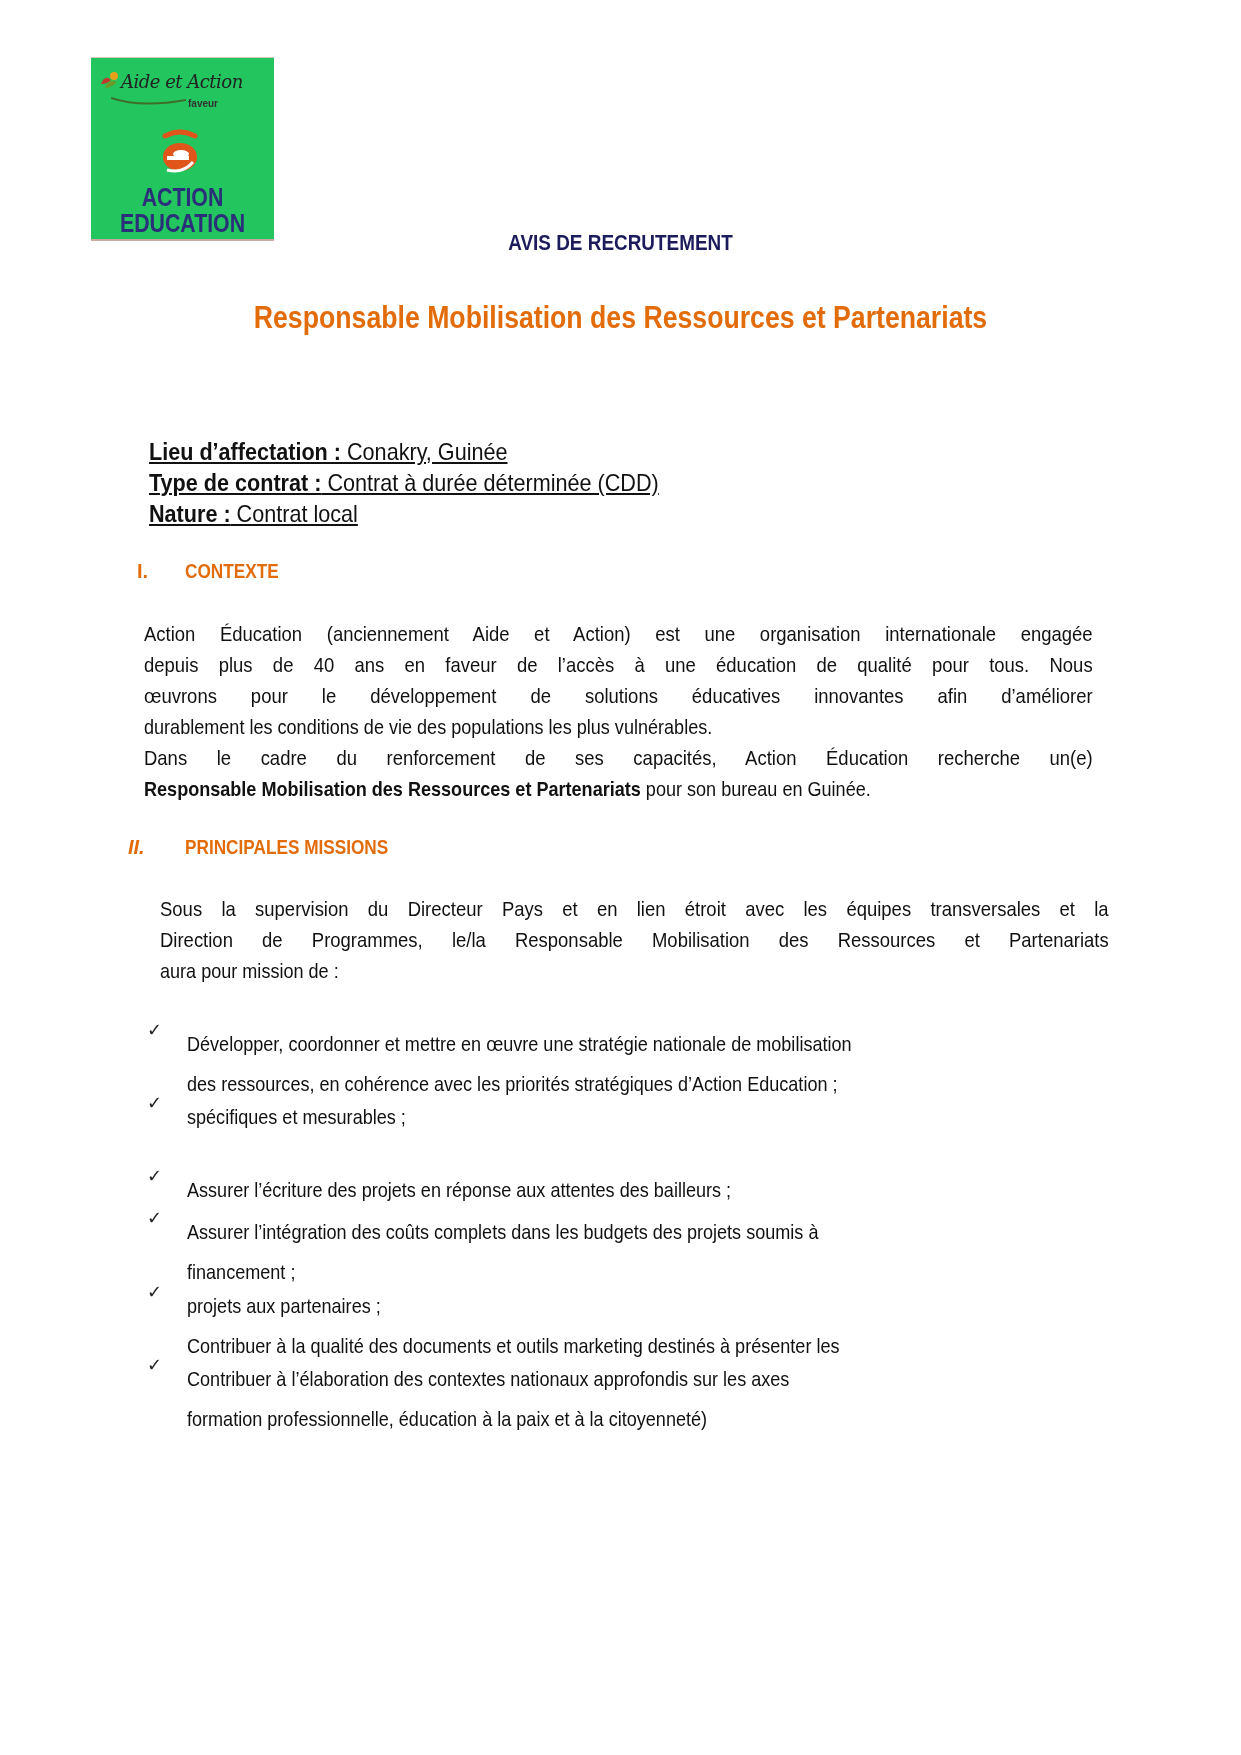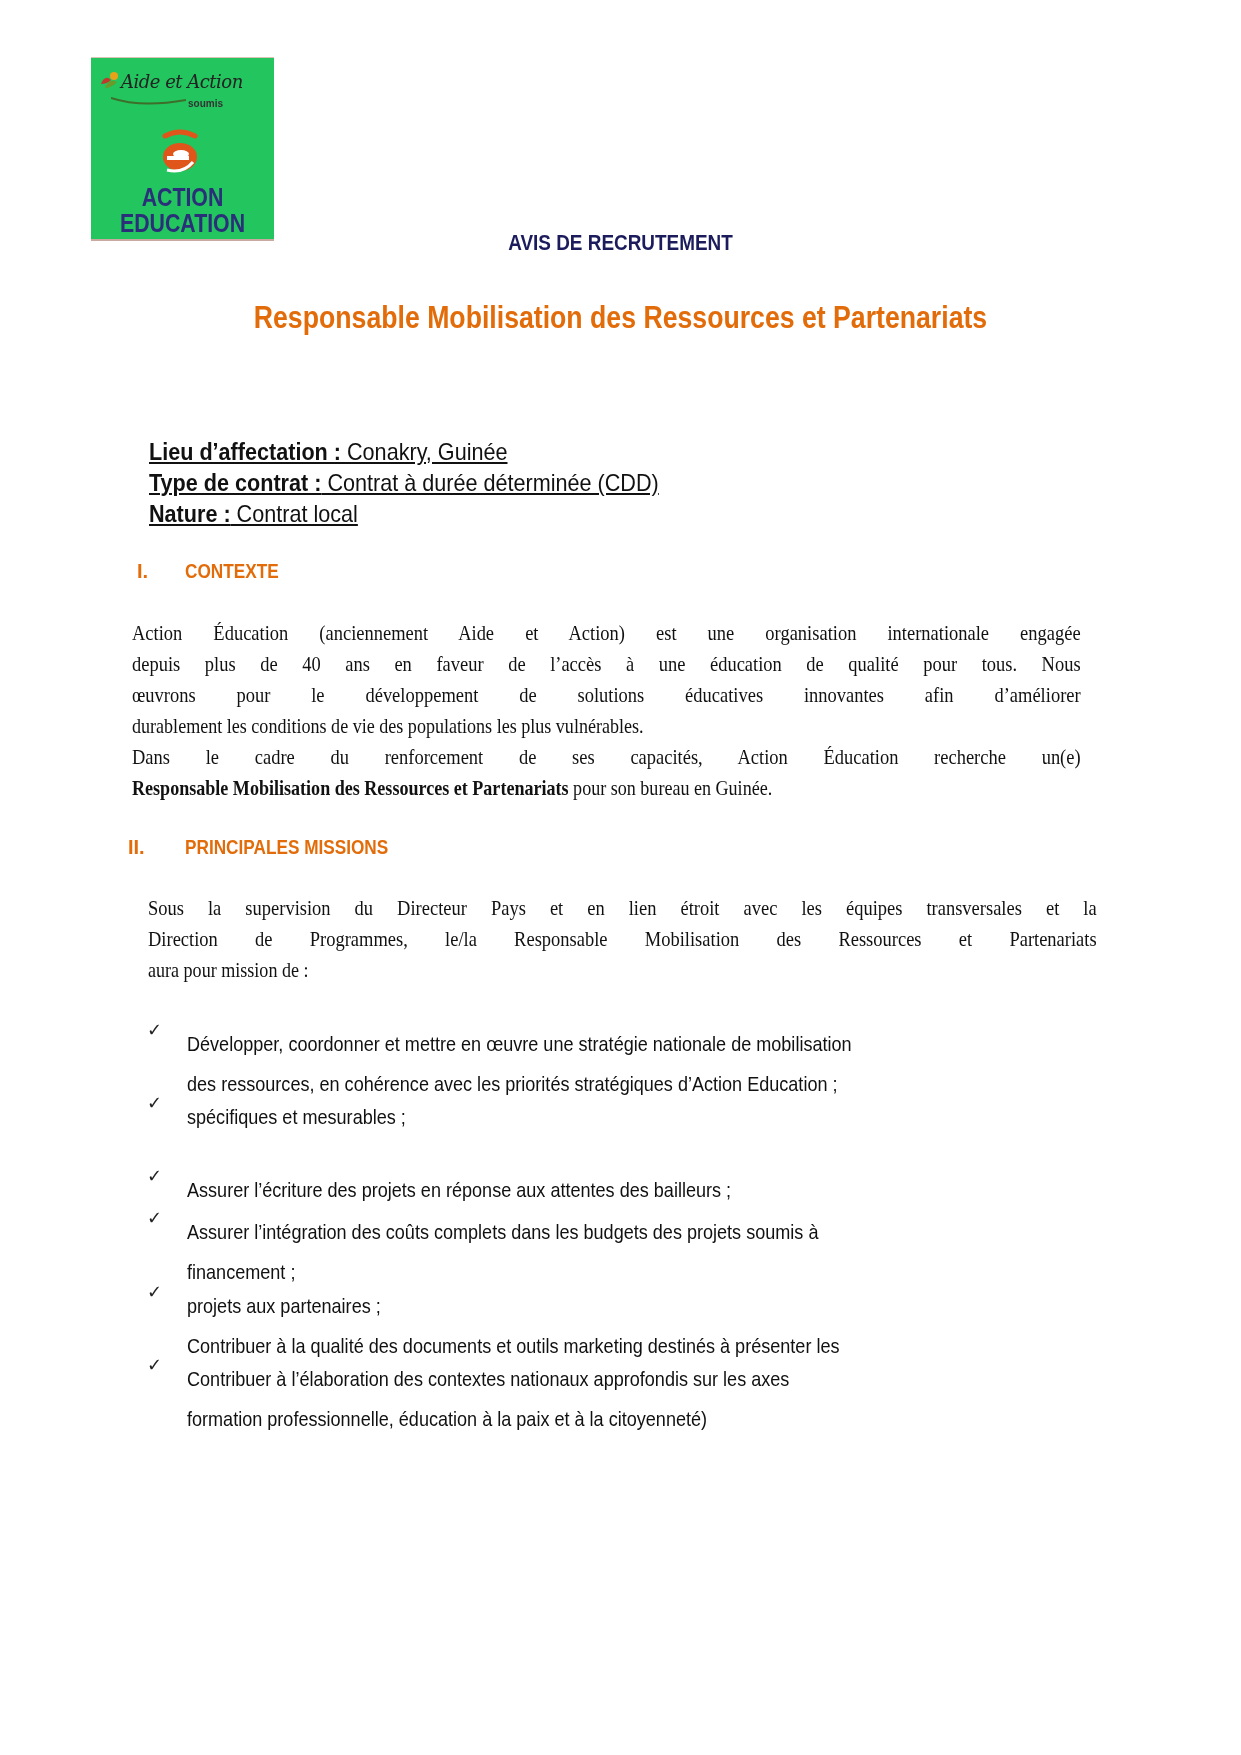--- a/index.html
+++ b/index.html
@@ -27,22 +27,22 @@
   .title { left: 0; width: 1241px; top: 300px; text-align: center; font-size: 31px; font-weight: bold;
            color: #e36c0a; transform: scaleX(0.86); }
 
   .info { left: 149px; top: 436px; font-size: 24px; line-height: 31px; text-decoration: underline; }
   .info .row { white-space: nowrap; transform: scaleX(0.9); transform-origin: left; }
   .info b { font-weight: bold; }
 
   .sec-num { font-size: 20px; font-weight: bold; color: #e36c0a; }
   .sec-title { font-size: 20px; font-weight: bold; color: #e36c0a; transform: scaleX(0.86); transform-origin: left; white-space: nowrap; }
 
-  .para { left: 132px; width: 949px; font-size: 21px; line-height: 31px; text-align: justify;
-          text-align-last: left; font-family: Liberation Serif, serif; }
+  .para { left: 144px; width: 949px; font-size: 21px; line-height: 31px; text-align: justify;
+          text-align-last: left; }
   .para .ln { display: block; text-align: justify; text-align-last: justify; white-space: nowrap;
               transform-origin: left; }
   .para .ln.last { text-align-last: left; }
 
   .bullet { left: 187px; width: 911px; }
   .check { position: absolute; left: -40px; top: 0; font-size: 18px; color: #222; }
   .bullet .ln { display: block; white-space: nowrap; font-size: 21px; line-height: 31px; margin-top: 9px; }
   .sq { display: inline-block; transform: scaleX(0.86); transform-origin: left; }
 </style>
 </head>
@@ -51,21 +51,21 @@
 <div class="abs logo">
   <svg class="leaf" viewBox="0 0 22 24">
     <path d="M2 14 Q6 4 12 10 Q8 14 2 14Z" fill="#c0392b"></path>
     <path d="M6 18 Q10 8 18 12 Q12 18 6 18Z" fill="#6a9a2a"></path>
     <circle cx="15" cy="6" r="4" fill="#e8a21a"></circle>
   </svg>
   <span class="aea">Aide et Action</span>
   <svg class="swoosh" viewBox="0 0 75 12">
     <path d="M0 4 Q30 14 75 6" stroke="#3e6e2a" stroke-width="2" fill="none"></path>
   </svg>
-  <span class="devient">soumis</span>
+  <span class="devient">faveur</span>
   <svg class="emark" viewBox="0 0 54 54">
     <path d="M12 10 Q27 2 42 10" stroke="#e0561a" stroke-width="5" fill="none" stroke-linecap="round"></path>
     <ellipse cx="27" cy="31" rx="17" ry="14" fill="#e0561a"></ellipse>
     <ellipse cx="28" cy="28" rx="8" ry="4" fill="#fff"></ellipse>
     <rect x="14" y="30" width="22" height="4" fill="#fff"></rect>
     <path d="M40 36 Q30 48 14 44" stroke="#fff" stroke-width="3" fill="none"></path>
   </svg>
   <div class="ae1">ACTION</div>
   <div class="ae2">EDUCATION</div>
 </div>
@@ -84,21 +84,21 @@
 
 <div class="abs para" style="top:618px;">
   <span class="ln" style="transform:scaleX(0.88);width:1078px;">Action Éducation (anciennement Aide et Action) est une organisation internationale engagée</span>
   <span class="ln" style="transform:scaleX(0.88);width:1078px;">depuis plus de 40 ans en faveur de l’accès à une éducation de qualité pour tous. Nous</span>
   <span class="ln" style="transform:scaleX(0.88);width:1078px;">œuvrons pour le développement de solutions éducatives innovantes afin d’améliorer</span>
   <span class="ln last" style="transform:scaleX(0.86);">durablement les conditions de vie des populations les plus vulnérables.</span>
   <span class="ln" style="transform:scaleX(0.88);width:1078px;">Dans le cadre du renforcement de ses capacités, Action Éducation recherche un(e)</span>
   <span class="ln last" style="transform:scaleX(0.86);"><b>Responsable Mobilisation des Ressources et Partenariats</b><span> pour son bureau en Guinée.</span></span>
 </div>
 
-<div class="abs sec-num" style="left:128px; top:836px;">II.</div>
+<div class="abs sec-num" style="left:128px; top:836px;font-style:italic;">II.</div>
 <div class="abs sec-title" style="left:185px; top:836px;">PRINCIPALES MISSIONS</div>
 
 <div class="abs para" style="top:893px;margin-left:16px;">
   <span class="ln" style="transform:scaleX(0.88);width:1078px;">Sous la supervision du Directeur Pays et en lien étroit avec les équipes transversales et la</span>
   <span class="ln" style="transform:scaleX(0.88);width:1078px;">Direction de Programmes, le/la Responsable Mobilisation des Ressources et Partenariats</span>
   <span class="ln last" style="transform:scaleX(0.86);">aura pour mission de :</span>
 </div>
 
 <div class="abs bullet" style="top:1019px;">
   <span class="check">✓</span>

